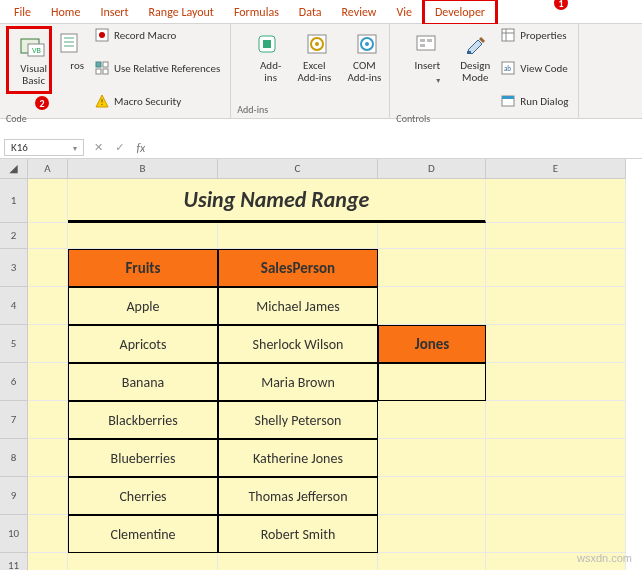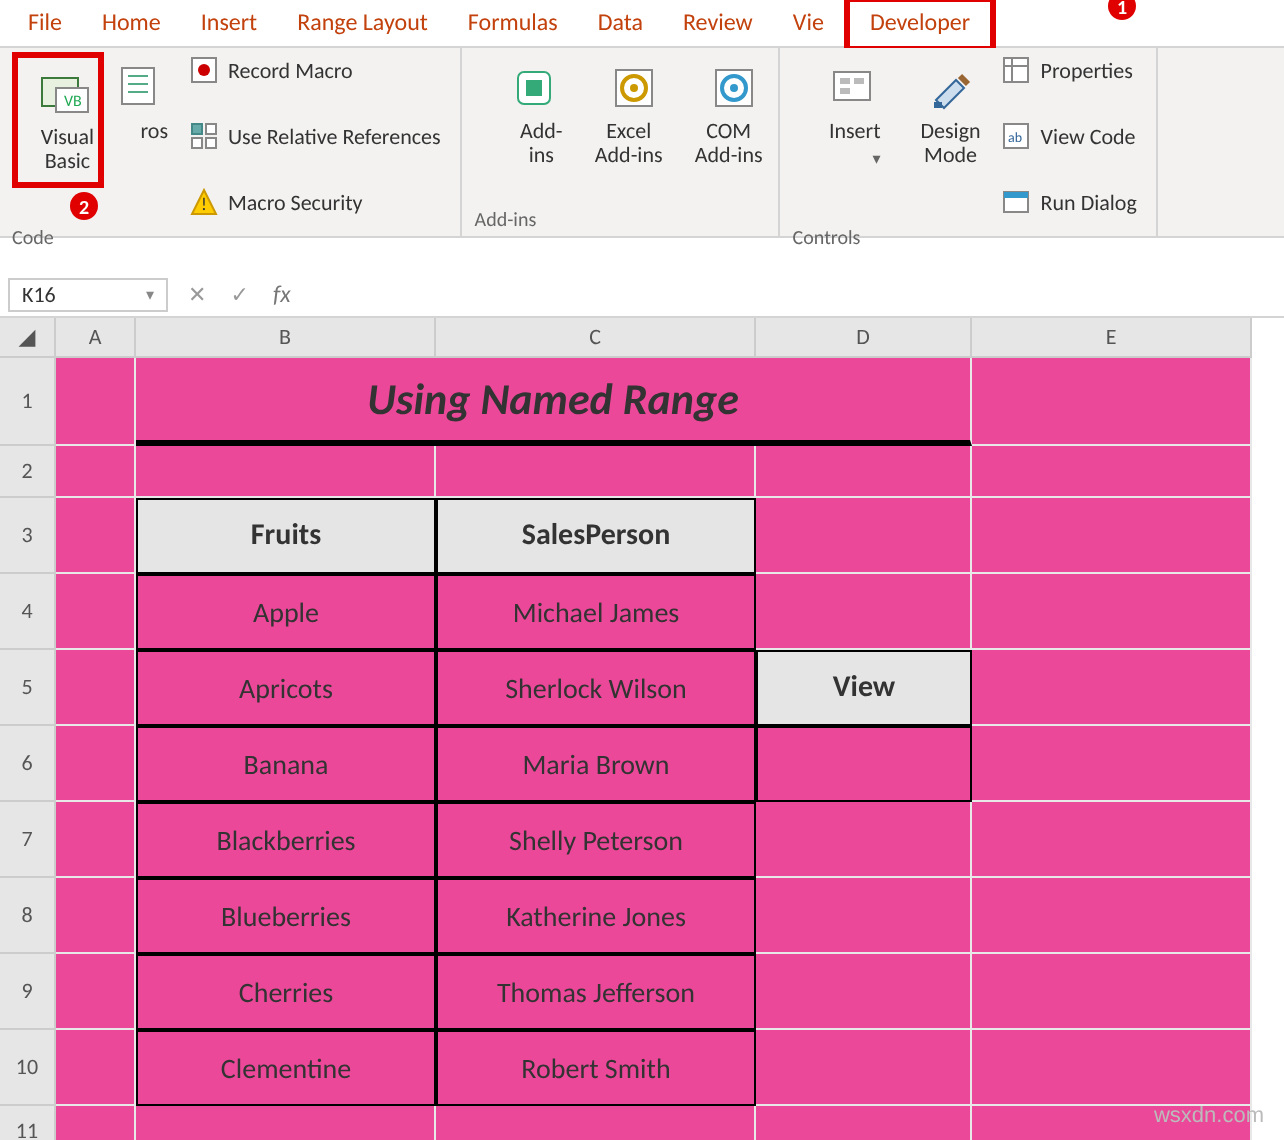--- a/index.html
+++ b/index.html
@@ -106,33 +106,33 @@
   }
   .colhdr { height: 20px; line-height: 20px; }
   .rowhdr { display: flex; align-items: center; justify-content: center; }
   .cell {
     border-right: 1px solid #e8e8e8;
     border-bottom: 1px solid #e8e8e8;
     font-family: Calibri, sans-serif;
     font-size: 14px;
     padding: 0 4px;
     display: flex; align-items: center; justify-content: center;
-    background: #ec4899;
+    background: #fef9c3;
   }
   .title-cell {
     font-family: Calibri, sans-serif;
     font-size: 22px;
     font-weight: bold;
     font-style: italic;
     text-align: center;
     border-bottom: 3px solid #000;
     justify-content: center;
   }
   .tbl-hdr {
-    background: #e5e5e5;
+    background: #f97316;
     font-weight: bold;
     font-size: 15px;
     border: 1px solid #000;
   }
   .tbl-cell {
     border: 1px solid #000;
     font-size: 14px;
   }
   .watermark {
     position: absolute;
@@ -360,21 +360,21 @@
   <div class="cell"></div>
   <div class="cell tbl-cell">Apple</div>
   <div class="cell tbl-cell">Michael James</div>
   <div class="cell"></div>
   <div class="cell"></div>
 
   <div class="rowhdr" style="height:38px">5</div>
   <div class="cell"></div>
   <div class="cell tbl-cell">Apricots</div>
   <div class="cell tbl-cell">Sherlock Wilson</div>
-  <div class="cell tbl-hdr">View</div>
+  <div class="cell tbl-hdr">Jones</div>
   <div class="cell"></div>
 
   <div class="rowhdr" style="height:38px">6</div>
   <div class="cell"></div>
   <div class="cell tbl-cell">Banana</div>
   <div class="cell tbl-cell">Maria Brown</div>
   <div class="cell" style="border:1px solid #000"></div>
   <div class="cell"></div>
 
   <div class="rowhdr" style="height:38px">7</div>

